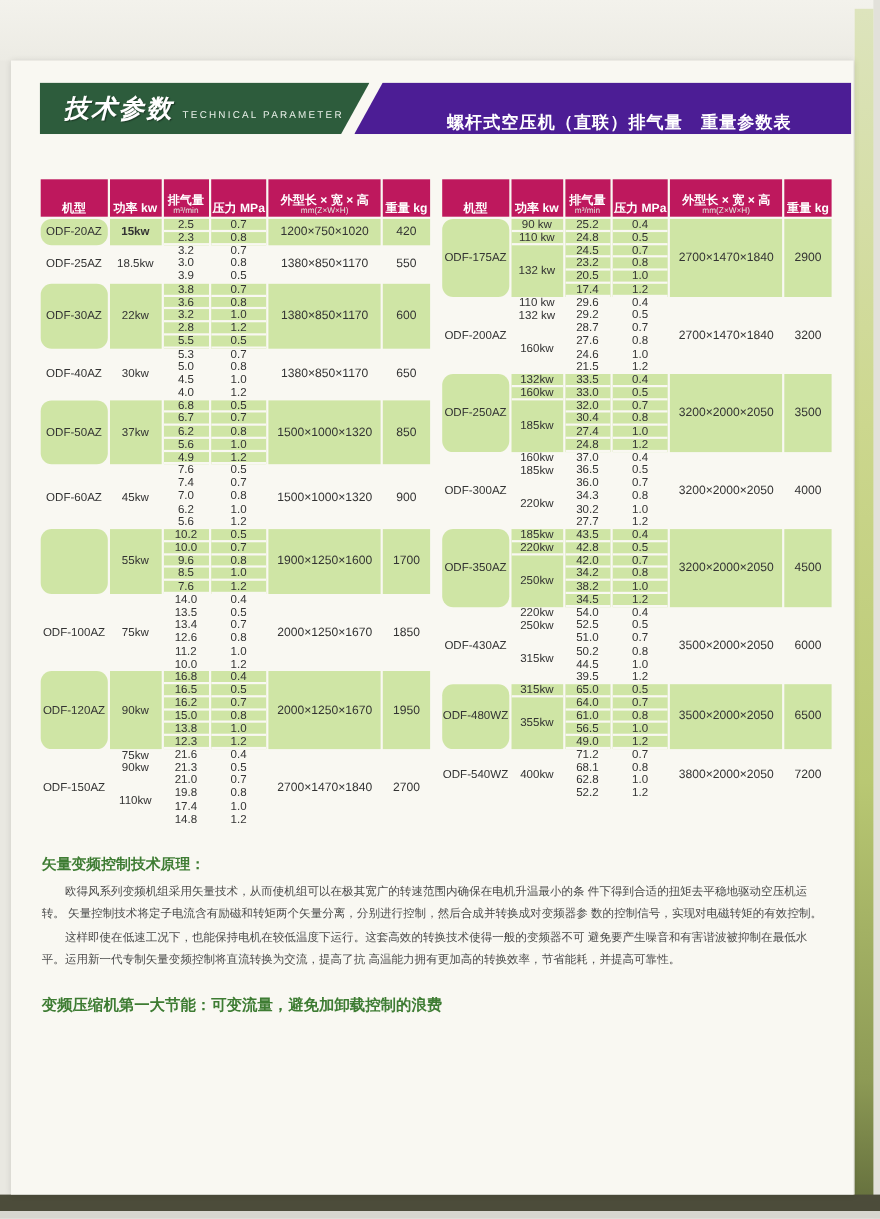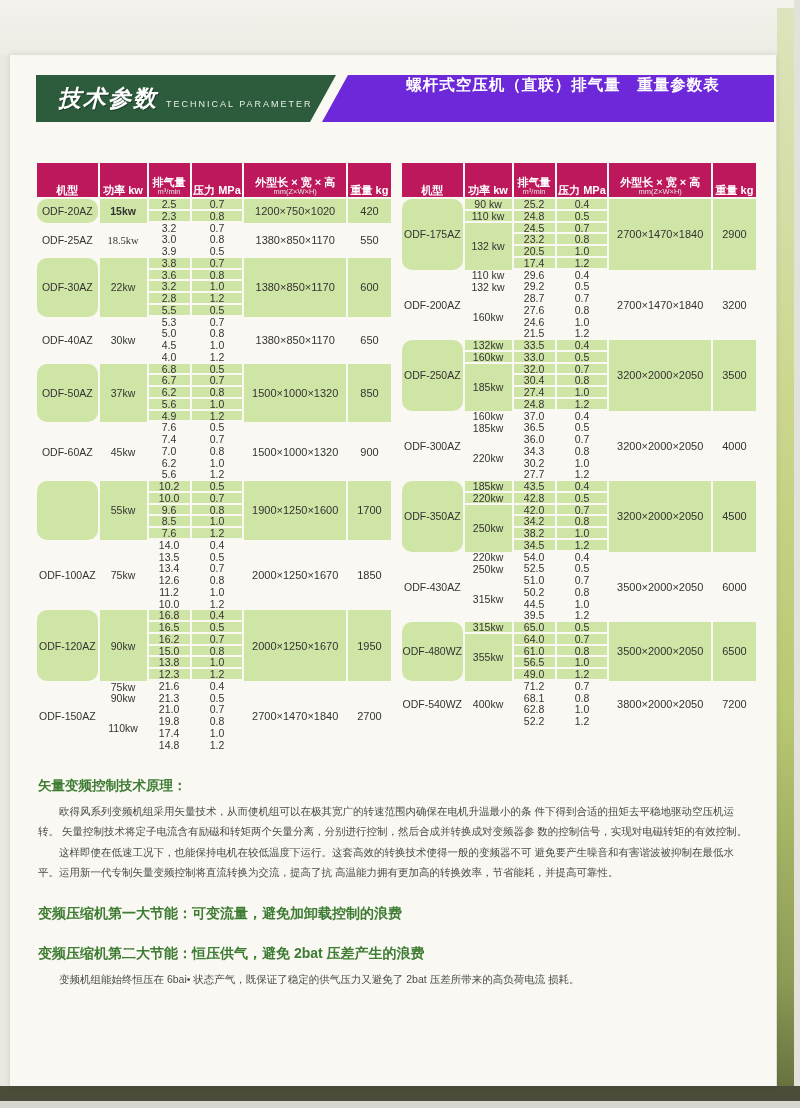--- a/index.html
+++ b/index.html
@@ -20,23 +20,23 @@
           background:#f9f8f2; box-shadow:0 0 6px rgba(0,0,0,.12); }
 
   
   .banner { position:absolute; left:16px; top:20px; width:748px; height:47px; }
   .banner-left { position:absolute; left:10px; top:0; width:300px; height:47px; background:#2d5c3c;
                  clip-path:polygon(0 0,100% 0,calc(100% - 26px) 100%,0 100%);
                  display:flex; align-items:center; padding-left:22px; }
   .tag-cn { color:#fff; font-size:23px; font-weight:bold; font-style:italic; letter-spacing:2px;
             text-shadow:1px 1px 1px rgba(0,0,0,.35); }
   .tag-en { color:#e8efe8; font-size:9px; letter-spacing:2px; margin-left:8px; margin-top:10px; }
-  .banner-right { position:absolute; left:296px; top:0; width:452px; height:47px; background:#6d28d9;
+  .banner-right { position:absolute; left:296px; top:0; width:452px; height:47px; background:#4c1d95;
                   clip-path:polygon(26px 0,100% 0,100% 100%,0 100%);
-                  display:flex; align-items:flex-start; justify-content:center; }
+                  display:flex; align-items:flex-end; justify-content:center; }
   .banner-title { color:#fff; font-size:15.5px; font-weight:bold; letter-spacing:1px; padding-left:30px; }
 
   
   .spec-table { position:absolute; top:108px; }
   #left-table  { left:27px;  width:356px; }
   #right-table { left:392px; width:356px; }
   :root { --rh:11.75px; }
   .thead { display:flex; height:34px; margin-bottom:2px; }
   .hcell { background:#be185d; color:#fff; font-weight:bold; font-size:11px;
            display:flex; flex-direction:column; align-items:center; justify-content:flex-end;
@@ -125,21 +125,21 @@
             <div class="col col-pres vcol">
               <div class="vcell">0.7</div>
               <div class="vcell">0.8</div>
             </div>
             <div class="col col-dims cell-dims">1200×750×1020</div>
             <div class="col col-wt cell-wt">420</div>
           </div>
           <div class="tgroup band-w" style="height: calc(var(--rh) * 3);">
             <div class="col col-model cell-model">ODF-25AZ</div>
             <div class="col col-power cell-power">
-              <div class="pcell" style="height: calc(var(--rh) * 3); font-family: Liberation Serif, serif;">18.5kw</div>
+              <div class="pcell" style="height: calc(var(--rh) * 3);">18.5kw</div>
             </div>
             <div class="col col-disp vcol">
               <div class="vcell">3.2</div>
               <div class="vcell">3.0</div>
               <div class="vcell">3.9</div>
             </div>
             <div class="col col-pres vcol">
               <div class="vcell">0.7</div>
               <div class="vcell">0.8</div>
               <div class="vcell">0.5</div>
@@ -560,20 +560,16 @@
 
     <div class="text-area">
       <div class="sec">
         <div class="sec-title">矢量变频控制技术原理：</div>
         <p class="sec-p">欧得风系列变频机组采用矢量技术，从而使机组可以在极其宽广的转速范围内确保在电机升温最小的条 件下得到合适的扭矩去平稳地驱动空压机运转。 矢量控制技术将定子电流含有励磁和转矩两个矢量分离，分别进行控制，然后合成并转换成对变频器参 数的控制信号，实现对电磁转矩的有效控制。</p>
         <p class="sec-p">这样即使在低速工况下，也能保持电机在较低温度下运行。这套高效的转换技术使得一般的变频器不可 避免要产生噪音和有害谐波被抑制在最低水平。运用新一代专制矢量变频控制将直流转换为交流，提高了抗 高温能力拥有更加高的转换效率，节省能耗，并提高可靠性。</p>
       </div>
       <div class="sec">
         <div class="sec-title">变频压缩机第一大节能：可变流量，避免加卸载控制的浪费</div>
       </div>
-      <div class="sec">
-        <div class="sec-title">变频压缩机第二大节能：恒压供气，避免 2bat 压差产生的浪费</div>
-        <p class="sec-p">变频机组能始终恒压在 6bai• 状态产气，既保证了稳定的供气压力又避免了 2bat 压差所带来的高负荷电流 损耗。</p>
-      </div>
     </div>
 
   </div>
 </div>
 
 </body></html>

